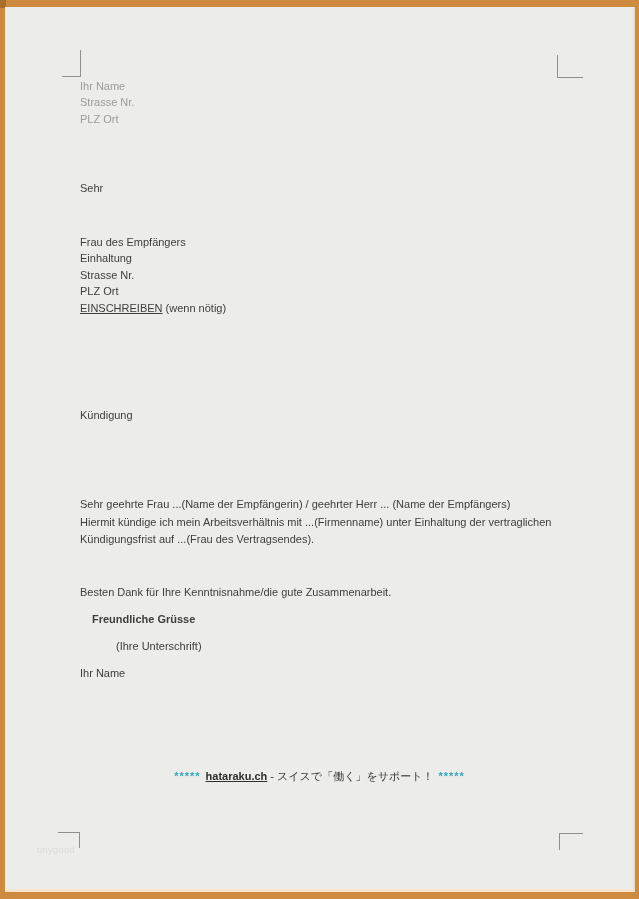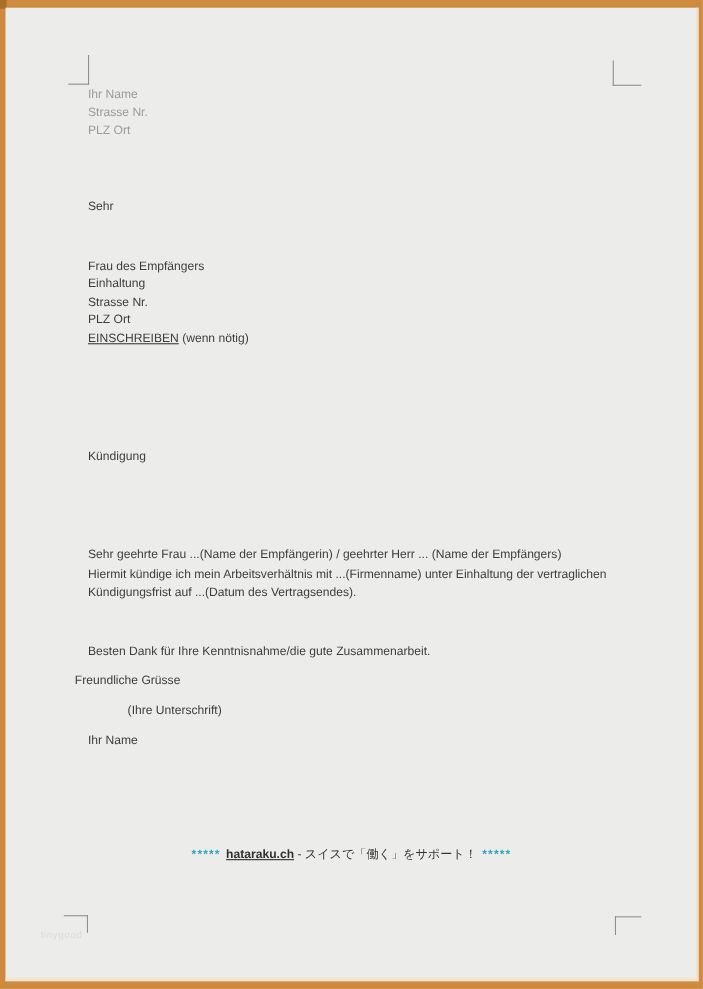--- a/index.html
+++ b/index.html
@@ -38,21 +38,21 @@
   .muted { color: #9B9B9B; }
   .bold { font-weight: normal; }
   .u { text-decoration: underline; }
   .sender       { left: 80px; top: 78px; }
   .datum        { left: 80px; top: 180px; }
   .recipient    { left: 80px; top: 234px; }
   .subject      { left: 80px; top: 407px; font-weight: normal; }
   .salutation   { left: 80px; top: 460px; margin-top: 36px; }
   .para1        { left: 80px; top: 514px; line-height: 17px; }
   .para2        { left: 80px; top: 584px; }
-  .regards      { left: 68px; top: 611px; }
+  .regards      { left: 92px; top: 611px; font-weight: bold; }
   .signature    { left: 80px; top: 638px; margin-left: 36px; }
   .sig-name     { left: 80px; top: 665px; }
   .footer {
     position: absolute;
     left: 0; right: 0; top: 769px;
     text-align: center;
     font-size: 11px;
     color: #333333;
     white-space: nowrap;
   }
@@ -110,21 +110,21 @@
     <div>PLZ Ort</div>
     <div><span class="bold u">EINSCHREIBEN</span><span> (wenn nötig)</span></div>
   </div>
 
   <div class="block subject">Kündigung</div>
 
   <div class="block salutation">Sehr geehrte Frau ...(Name der Empfängerin) / geehrter Herr ... (Name der Empfängers)</div>
 
   <div class="block para1">
     <div>Hiermit kündige ich mein Arbeitsverhältnis mit ...(Firmenname) unter Einhaltung der vertraglichen</div>
-    <div>Kündigungsfrist auf ...(Datum des Vertragsendes).</div>
+    <div>Kündigungsfrist auf ...(Frau des Vertragsendes).</div>
   </div>
 
   <div class="block para2">Besten Dank für Ihre Kenntnisnahme/die gute Zusammenarbeit.</div>
 
   <div class="block regards">Freundliche Grüsse</div>
   <div class="block signature">(Ihre Unterschrift)</div>
   <div class="block sig-name">Ihr Name</div>
 
   <div class="footer">
     <span class="stars left">*****</span><span class="footer-link">hataraku.ch</span><span> - </span><span>スイスで「働く」をサポート！</span><span class="stars right">*****</span>

